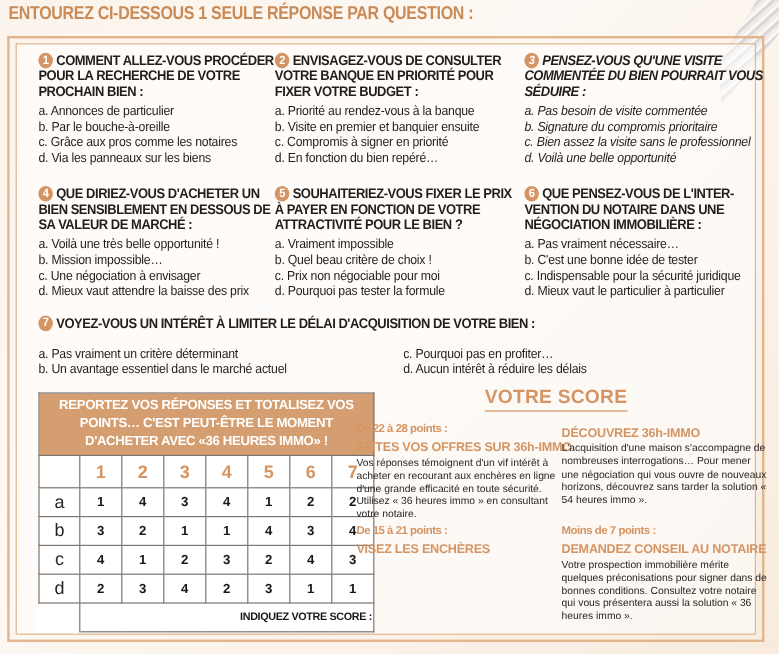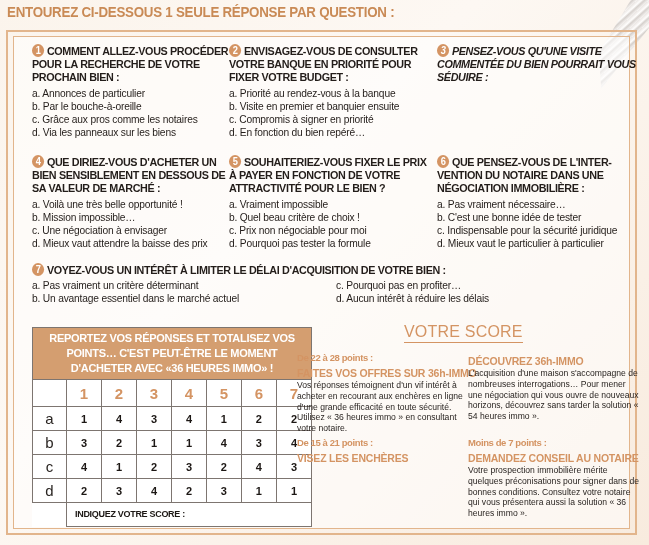--- a/index.html
+++ b/index.html
@@ -40,42 +40,42 @@
     background: #d49463; color: #fff; font-size: 10px; line-height: 13px;
     text-align: center; margin-right: 3px; vertical-align: top;
   }
   .q-opts { margin-top: 4px; }
   .q-opt {
     font-size: 11px; line-height: 13px; color: #231d1a; white-space: nowrap;
     letter-spacing: -0.2px; transform: scaleX(0.93); transform-origin: left top;
   }
   .q7 { position: absolute; left: 32px; top: 263px; width: 590px; }
   .q7 .q-head { width: 600px; }
-  .q7-grid { display: grid; grid-template-columns: 304px 280px; margin-top: 3px; }
+  .q7-grid { display: grid; grid-template-columns: 304px 280px; margin-top: 13px; }
 
   .score-table {
     position: absolute; left: 32px; top: 327px; width: 280px;
     border-collapse: collapse; background: #fff;
   }
   .score-table td {
     border: 1px solid #7d7570; text-align: center; height: 21px;
     font-weight: bold; font-size: 11px; color: #1c1714;
   }
   .score-table .header-cell {
     background: #d49e70; color: #fff; font-size: 11px; line-height: 15px;
     padding: 3px 2px; letter-spacing: -0.3px; height: auto;
   }
   .score-table .col-num { color: #d49463; font-size: 15px; height: 24px; }
   .score-table .row-label { font-weight: normal; font-size: 15px; color: #2a2522; width: 31px; }
-  .score-table .score-label { text-align: left; padding-left: 8px; font-size: 9px; height: 20px; letter-spacing: -0.3px; }
+  .score-table .score-label { text-align: right; padding-left: 8px; font-size: 9px; height: 20px; letter-spacing: -0.3px; }
   .score-table .empty { border-left: none; border-bottom: none; border-top: none; }
 
   .score-title {
     position: absolute; left: 404px; top: 323px; font-size: 16px; color: #d49463;
-    font-weight: normal; letter-spacing: 0.2px;
+    font-weight: bold; letter-spacing: 0.2px;
     border-bottom: 1.5px solid #d49463; padding-bottom: 1px;
   }
   .res { position: absolute; width: 172px; }
   .res-range { font-weight: bold; font-size: 9.5px; color: #d49463; letter-spacing: -0.4px; line-height: 12px; }
   .res-title { font-weight: bold; font-size: 10.5px; color: #d49463; margin-top: 3px; line-height: 12px; white-space: nowrap; letter-spacing: -0.2px; }
   .res-body { font-size: 8.6px; line-height: 10.8px; color: #2a2522; margin-top: 1px; }
 </style>
 </head>
 <body>
 
@@ -104,20 +104,26 @@
     <div class="q-opt">a. Priorité au rendez-vous à la banque</div>
     <div class="q-opt">b. Visite en premier et banquier ensuite</div>
     <div class="q-opt">c. Compromis à signer en priorité</div>
     <div class="q-opt">d. En fonction du bien repéré…</div>
   </div>
 </div>
 
 <div class="q" style="left:437px; top:44px;font-style:italic;">
   <div class="q-head">
     <span class="q-num">3</span><span>PENSEZ-VOUS QU'UNE VISITE COMMENTÉE DU BIEN POURRAIT VOUS SÉDUIRE :</span>
+  </div>
+  <div class="q-opts">
+    <div class="q-opt">a. Pas besoin de visite commentée</div>
+    <div class="q-opt">b. Signature du compromis prioritaire</div>
+    <div class="q-opt">c. Bien assez la visite sans le professionnel</div>
+    <div class="q-opt">d. Voilà une belle opportunité</div>
   </div>
 </div>
 
 <div class="q" style="left:32px; top:155px;">
   <div class="q-head">
     <span class="q-num">4</span><span>QUE DIRIEZ-VOUS D'ACHETER UN BIEN SENSIBLEMENT EN DESSOUS DE SA VALEUR DE MARCHÉ :</span>
   </div>
   <div class="q-opts">
     <div class="q-opt">a. Voilà une très belle opportunité !</div>
     <div class="q-opt">b. Mission impossible…</div>

